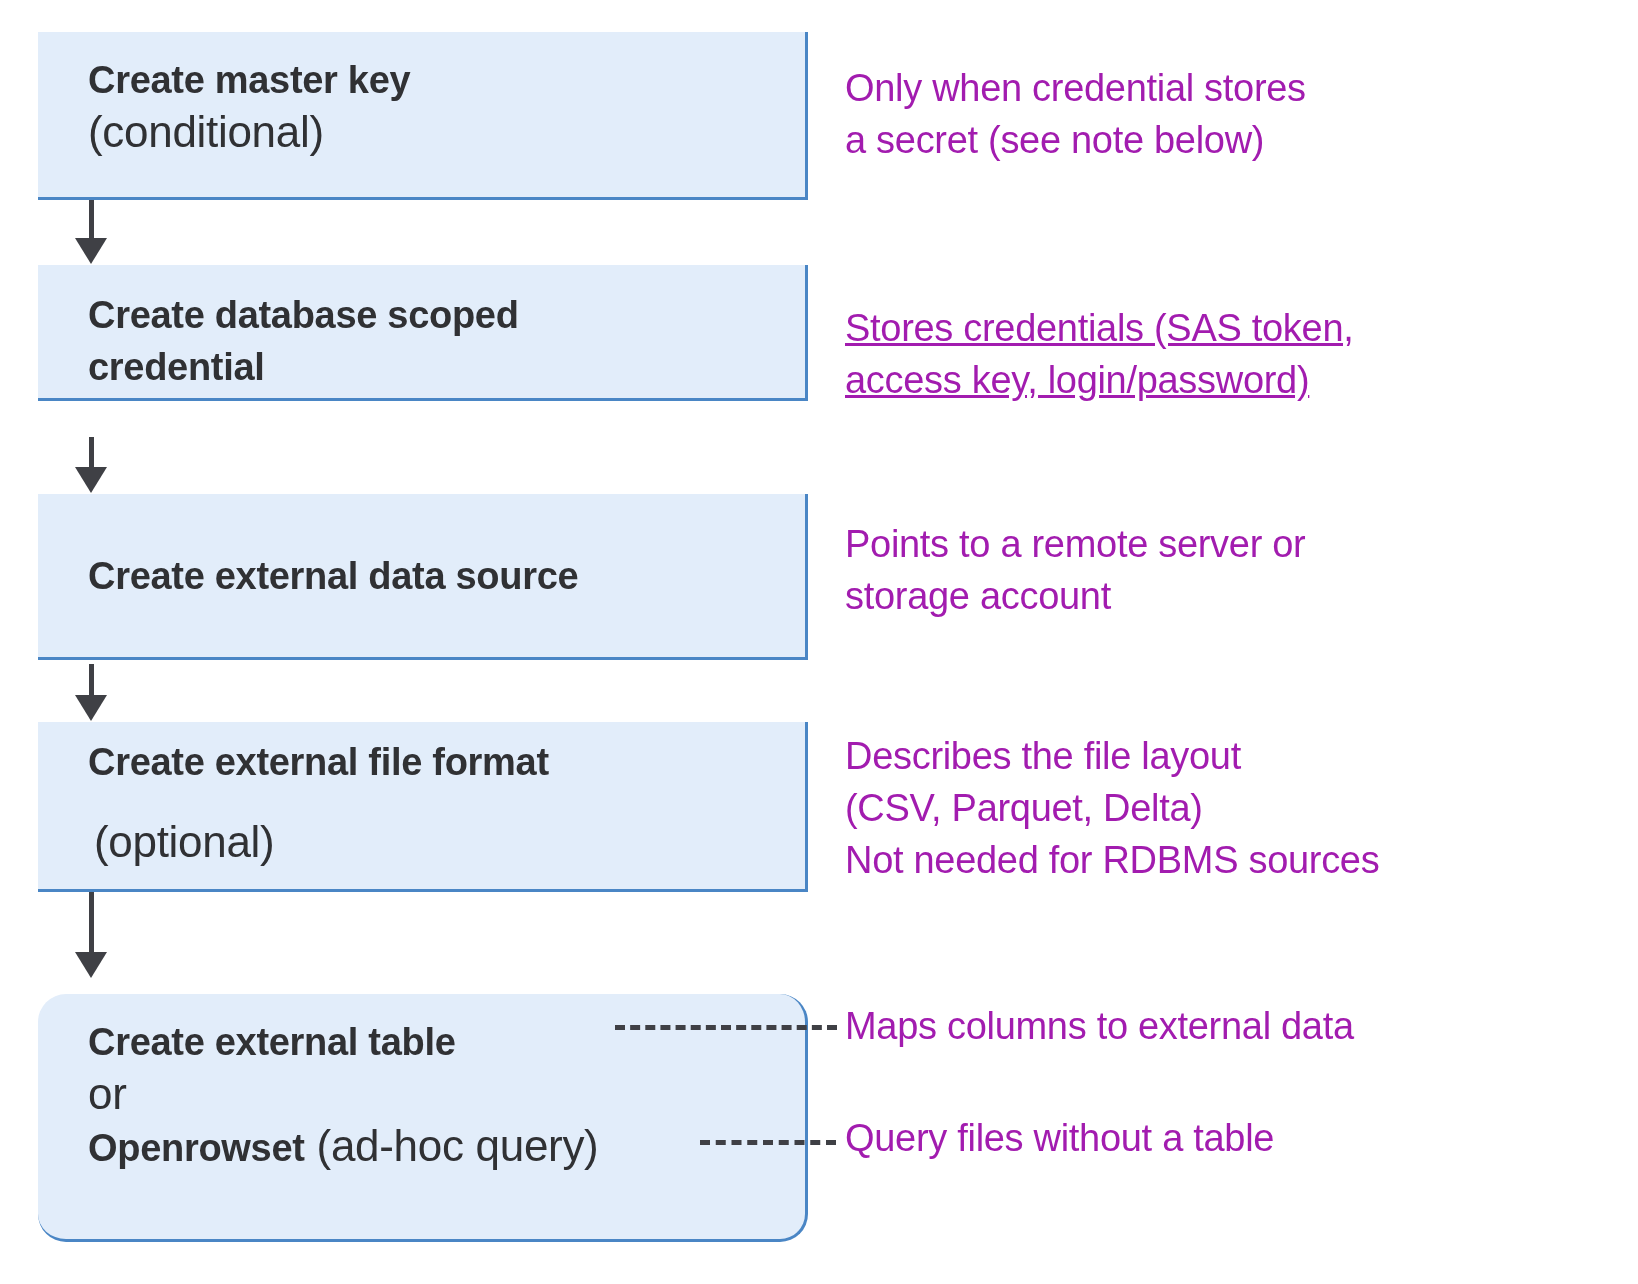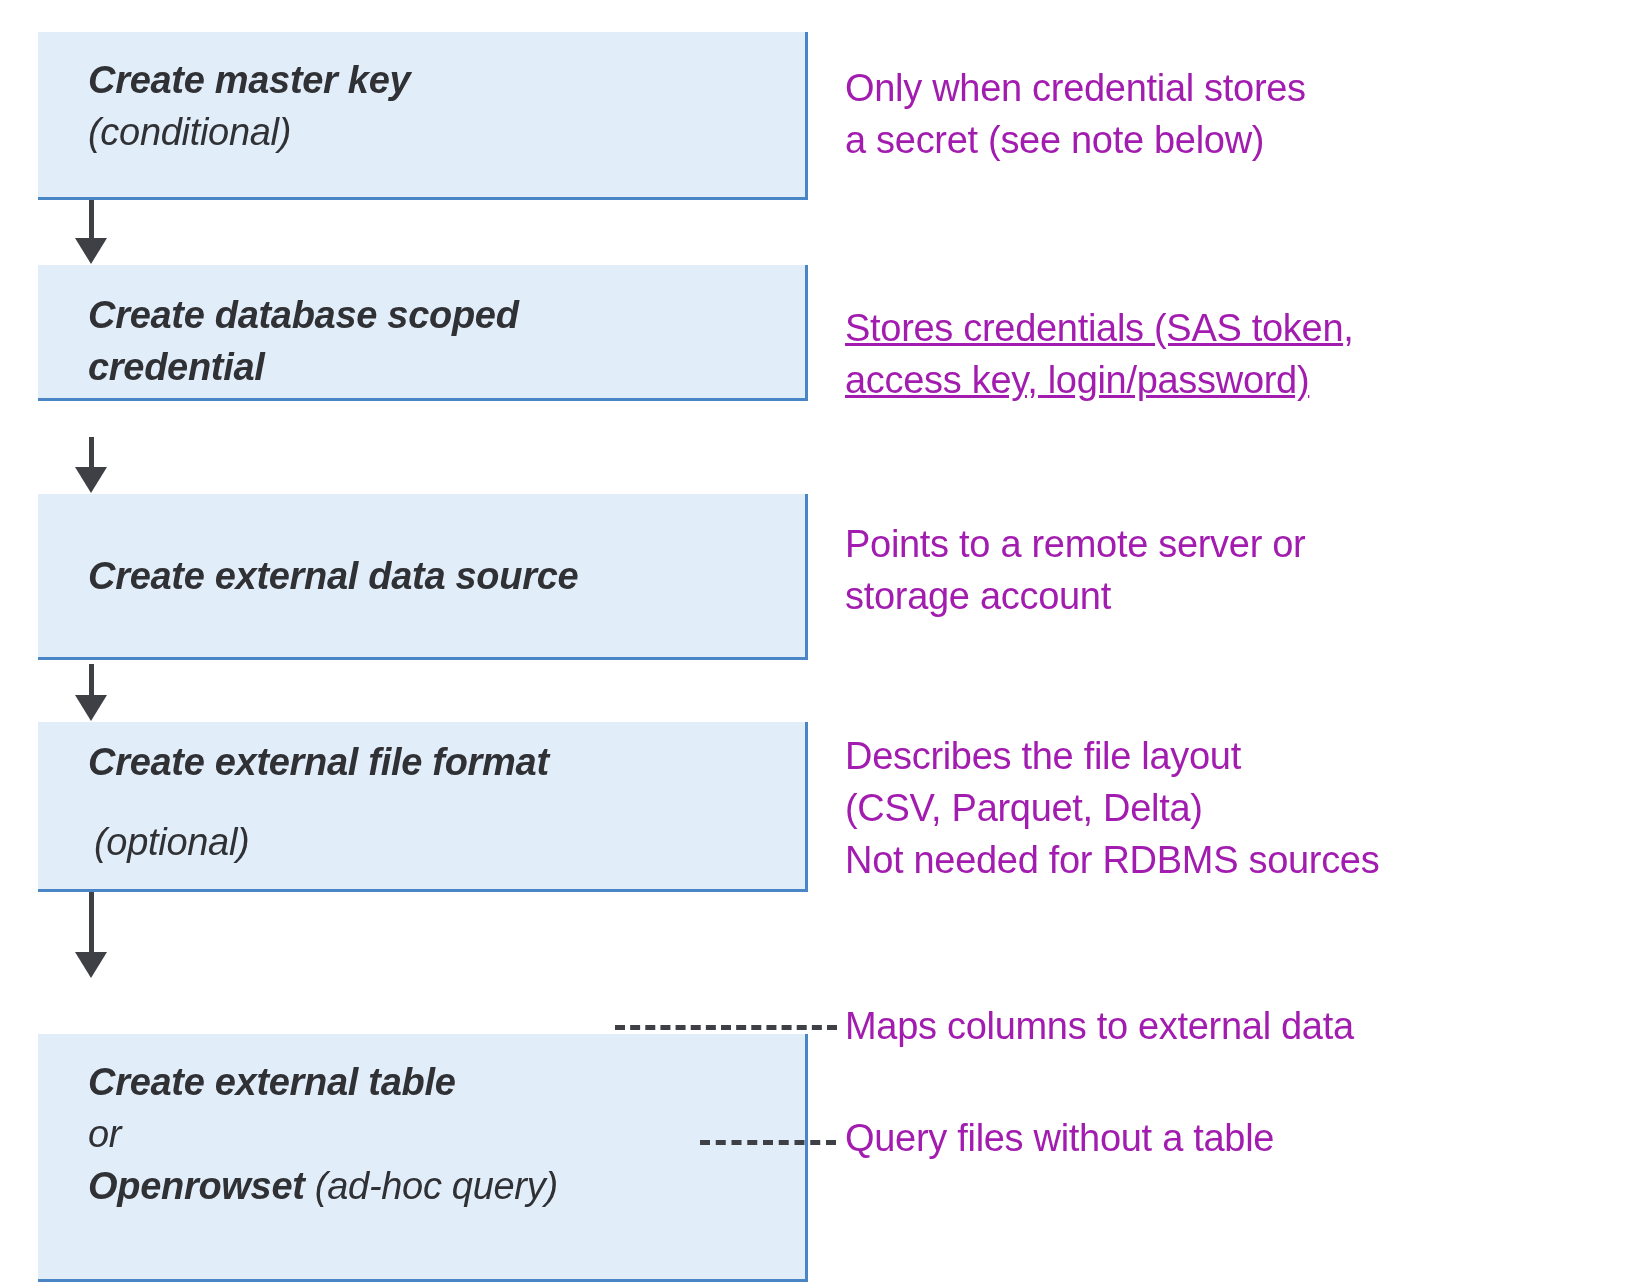--- a/index.html
+++ b/index.html
@@ -33,42 +33,41 @@
     border-right: 3px solid #4a86c5;
     border-bottom: 3px solid #4a86c5;
     box-sizing: border-box;
   }
 
   .box-text {
     position: absolute;
     left: 50px;
     right: 10px;
     color: #303134;
-    font-style: italic;
   }
 
   .t-bold {
     font-weight: bold;
     font-size: 38px;
     line-height: 48px;
     letter-spacing: -0.3px;
   }
   .t-reg {
     font-weight: normal;
-    font-size: 38px;
+    font-size: 44px;
     line-height: 48px;
     letter-spacing: -0.3px;
   }
 
   
   #box-master-key      { top: 32px;   height: 168px; }
   #box-scoped-cred     { top: 265px;  height: 136px; }
   #box-data-source     { top: 494px;  height: 166px; }
   #box-file-format     { top: 722px;  height: 170px; }
-  #box-external-table  { top: 1034px;  height: 248px; }
+  #box-external-table  { top: 994px;  height: 248px; border-radius: 28px; }
 
   
   .arrow {
     position: absolute;
     left: 83px;
     width: 16px;
   }
   .arrow .shaft {
     position: absolute;
     left: 6px;

